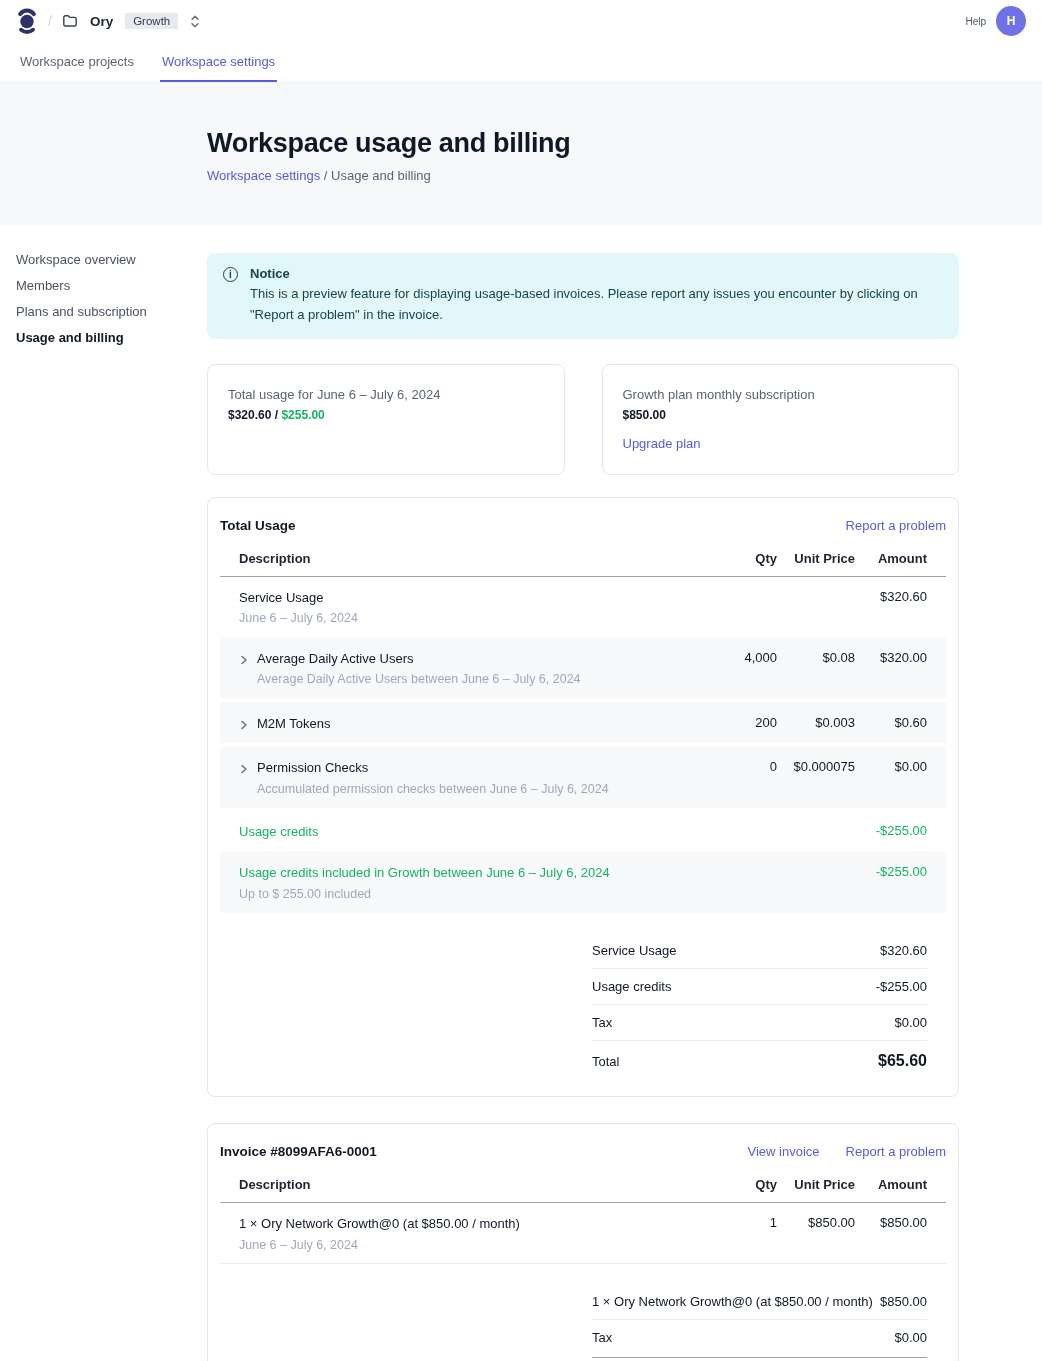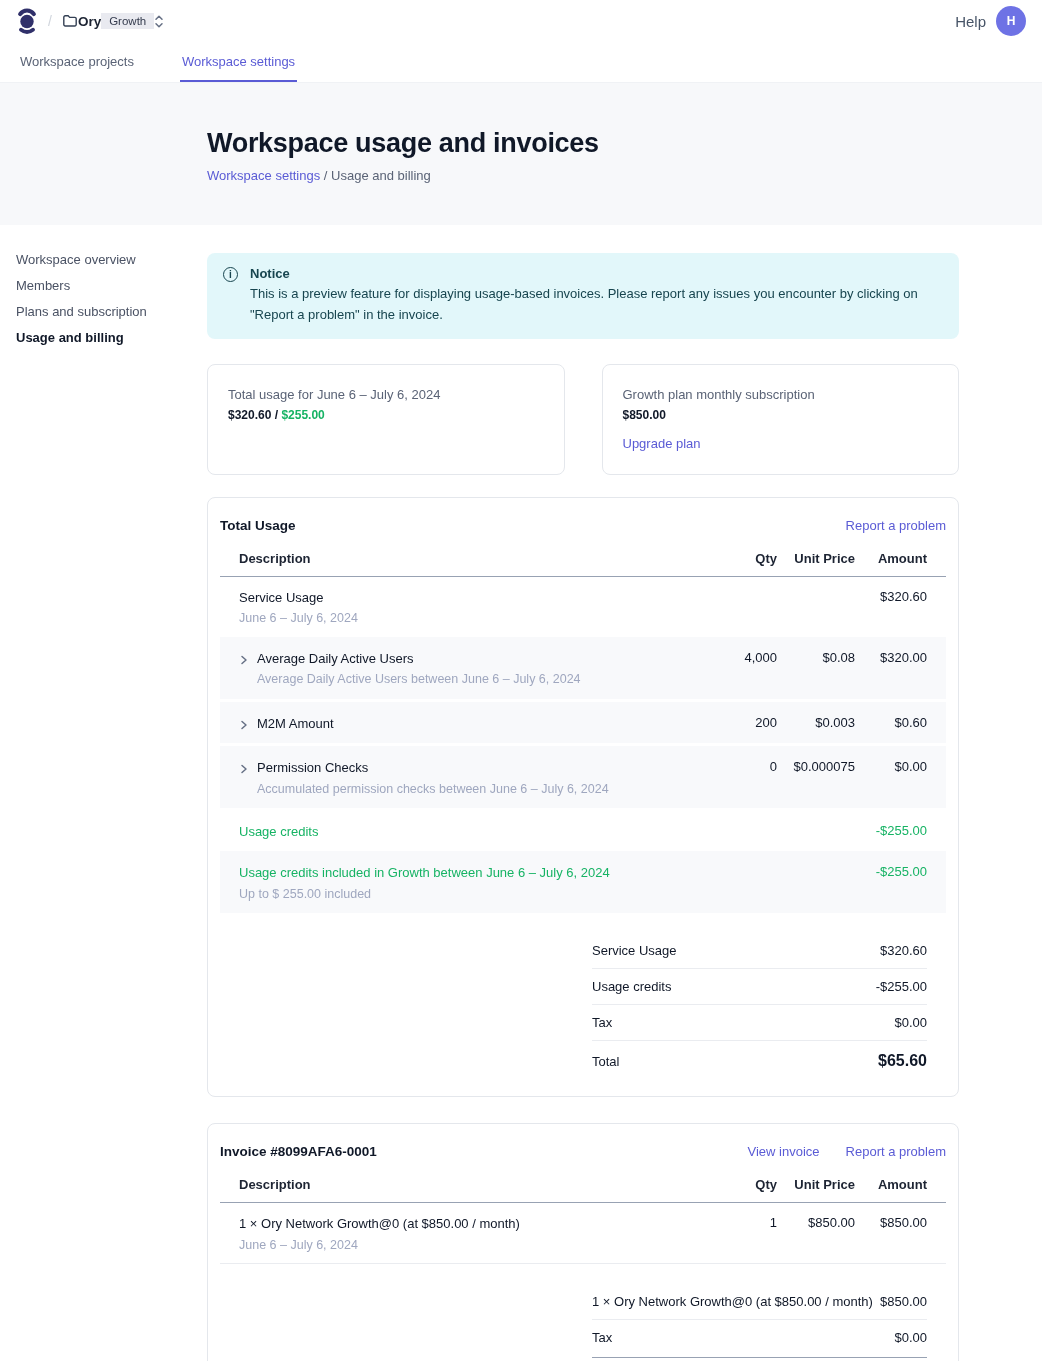--- a/index.html
+++ b/index.html
@@ -15,27 +15,27 @@
     --rowbg:#F8F9FB;
     --headbg:#F7F8FA;
     --divdark:#98A2B3;
     --divlight:#EAECF0;
   }
   *{box-sizing:border-box;margin:0;padding:0;}
   body{width:1042px;background:#fff;font-family:"Liberation Sans","DejaVu Sans",sans-serif;color:var(--text);}
   .topbar{height:42px;display:flex;align-items:center;padding:0 16px;gap:10px;background:#fff;}
   .logo{display:flex;align-items:center;cursor:pointer;}
   .tb-sep{color:#D0D5DD;font-size:14px;}
-  .ws-switch{display:flex;align-items:center;gap:0;cursor:pointer;}
+  .ws-switch{display:flex;align-items:center;gap:12px;cursor:pointer;}
   .ws-name{font-size:13.5px;font-weight:600;color:#1D2433;}
   .badge{background:#E9EAF0;color:#343B4D;font-size:11.5px;font-weight:500;padding:2px 8px;border-radius:0;}
   .spacer{flex:1;}
-  .help{font-size:15px;color:#475467;cursor:pointer;}
+  .help{font-size:10px;color:#475467;cursor:pointer;}
   .avatar{width:30px;height:30px;border-radius:50%;background:#6E72E5;color:#fff;font-size:12px;font-weight:600;display:flex;align-items:center;justify-content:center;cursor:pointer;}
-  .tabbar{display:flex;gap:44px;padding:0 18px;border-bottom:1px solid #F0F2F5;background:#fff;}
+  .tabbar{display:flex;gap:24px;padding:0 18px;border-bottom:1px solid #F0F2F5;background:#fff;}
   .tab{font-size:13px;color:var(--gray);padding:12px 2px 11px;border-bottom:2.5px solid transparent;cursor:pointer;}
   .tab.active{color:var(--accent);font-weight:500;border-bottom-color:var(--accent);}
   .pagehead{background:var(--headbg);padding:45px 0 42px 207px;}
   .pagehead h1{font-size:27px;font-weight:700;letter-spacing:-.3px;}
   .crumbs{margin-top:9px;font-size:13px;color:var(--gray);}
   .crumbs .link{color:var(--accent);font-weight:500;cursor:pointer;}
   .content{display:flex;padding-top:28px;background:#fff;}
   .sidebar{width:207px;padding-left:16px;flex-shrink:0;}
   .side-item{font-size:13px;color:#4A5264;margin-bottom:12px;line-height:14px;cursor:pointer;}
   .side-item.active{color:var(--text);font-weight:700;}
@@ -108,21 +108,21 @@
   <span class="help">Help</span>
   <span class="avatar">H</span>
 </div>
 
 <div class="tabbar">
   <span class="tab">Workspace projects</span>
   <span class="tab active">Workspace settings</span>
 </div>
 
 <div class="pagehead">
-  <h1>Workspace usage and invoices</h1>
+  <h1>Workspace usage and billing</h1>
   <div class="crumbs">
     <span class="link">Workspace settings</span><span> / </span><span>Usage and billing</span>
   </div>
 </div>
 
 <div class="content">
   <div class="sidebar">
 
       <div class="side-item">Workspace overview</div>
 
@@ -199,21 +199,21 @@
           </div>
 
           <div class="trow subrow">
             <div class="c-desc">
               <span class="chev">
                 <svg width="10" height="10" viewBox="0 0 10 10">
                   <path d="M3 1.5 L7 5 L3 8.5" fill="none" stroke="#667085" stroke-width="1.5" stroke-linecap="round" stroke-linejoin="round"></path>
                 </svg>
               </span>
               <div>
-                <div class="dname">M2M Amount</div>
+                <div class="dname">M2M Tokens</div>
               </div>
             </div>
             <span class="c-qty">200</span>
             <span class="c-unit">$0.003</span>
             <span class="c-amt">$0.60</span>
           </div>
 
           <div class="trow subrow">
             <div class="c-desc">
               <span class="chev">

